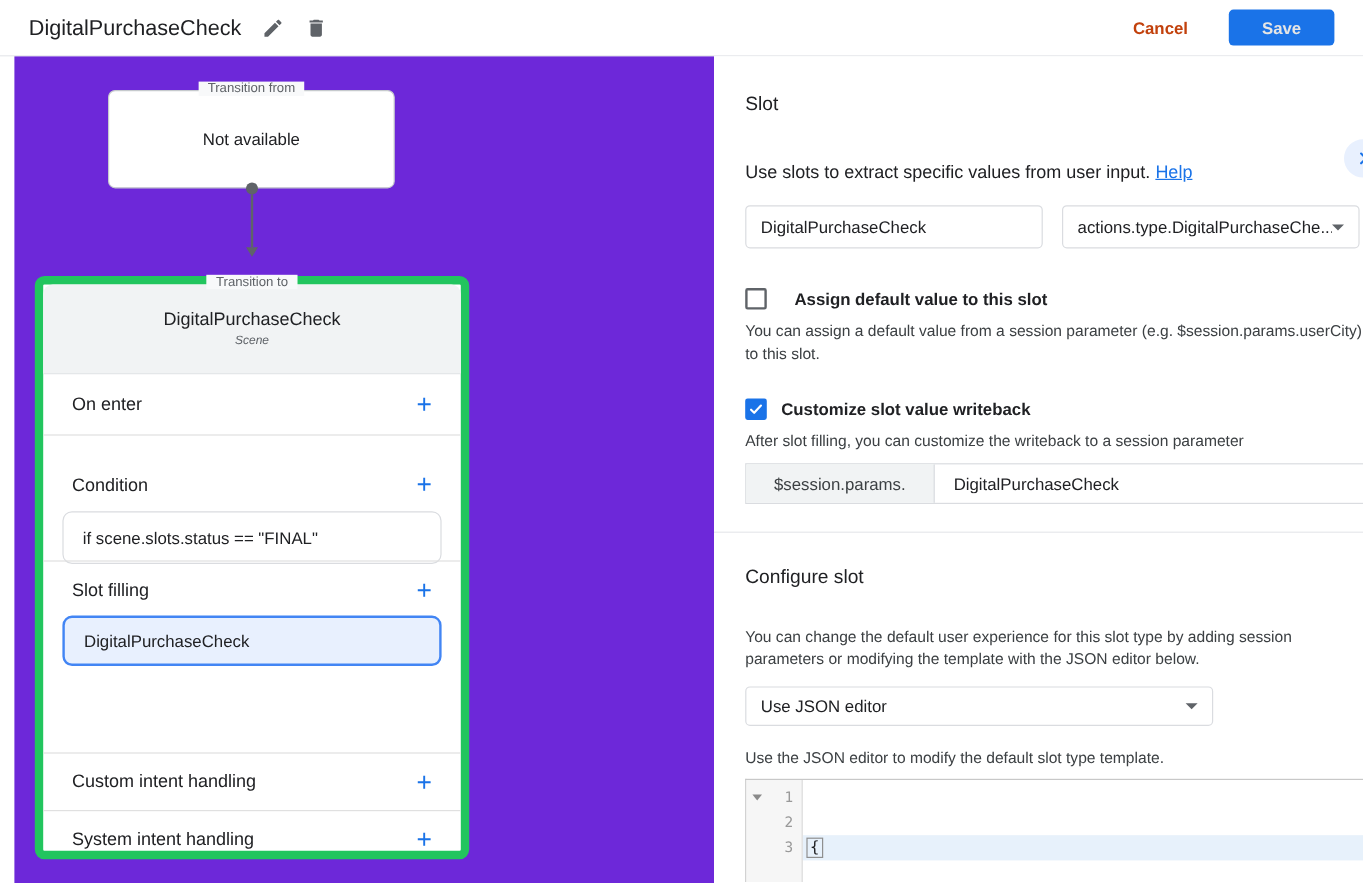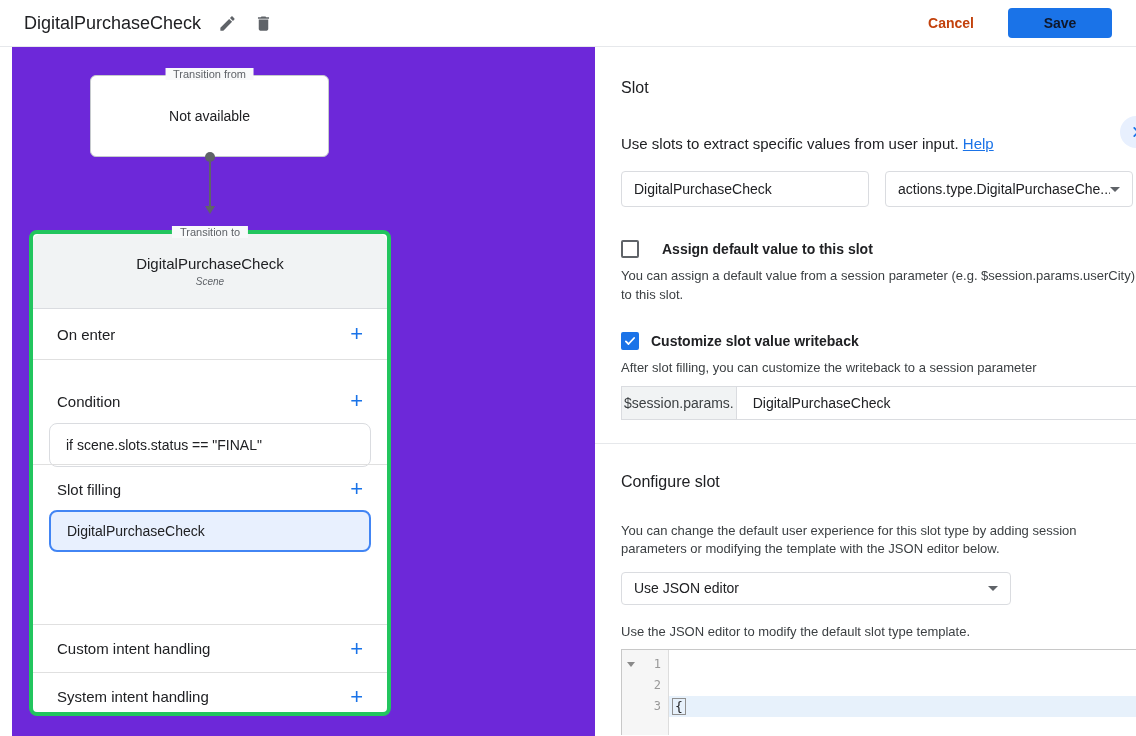--- a/index.html
+++ b/index.html
@@ -11,21 +11,21 @@
     display:flex; align-items:center; padding:0 24px; }
   .topbar-title { font-size:18px; font-weight:400; color:#202124; }
   .icon-btn { background:none; border:none; cursor:pointer; display:flex;
     align-items:center; justify-content:center; width:28px; height:28px; }
   .icon-btn svg { fill:#5f6368; }
   .edit-btn { margin-left:12px; }
   .del-btn { margin-left:8px; }
   .cancel-btn { margin-left:auto; background:none; border:none; color:#c2410c;
     font-size:14px; font-weight:600; cursor:pointer; margin-right:34px;
     font-family:inherit; }
-  .save-btn { width:104px; height:30px; background:#1a73e8; color:#0f172a;
+  .save-btn { width:88px; height:30px; background:#1a73e8; color:#e5e5e5;
     border:none; border-radius:4px; font-size:14px; font-weight:600;
     cursor:pointer; margin-right:0; font-family:inherit; }
 
   
   .main { display:flex; height:689px; }
   .left-pane { width:583px; background:#6d28d9; position:relative; flex:none;margin-left:12px; }
   .right-pane { flex:1; background:#fff; position:relative; padding:31px 0 0 26px; }
 
   
   .tf-box { position:absolute; left:78px; top:28px; width:239px; height:82px;
@@ -37,21 +37,21 @@
   .tf-value { font-size:14px; color:#202124; }
 
   .flow-arrow { position:absolute; left:192px; top:105px; width:12px;
     display:flex; flex-direction:column; align-items:center; }
   .arrow-dot { width:10px; height:10px; border-radius:50%; background:#5f6368; }
   .arrow-line { width:2px; height:44px; background:#5f6368; }
   .arrow-head { width:0; height:0; border-left:5px solid transparent;
     border-right:5px solid transparent; border-top:8px solid #5f6368; }
 
   .scene-card { position:absolute; left:17px; top:183px; width:362px; height:486px;
-    background:#fff; border:4px solid #22c55e; border-radius:8px; }
+    background:#fff; border:7px solid #22c55e; border-radius:8px; }
   .scene-header { height:75px; background:#f1f3f4; border-bottom:1px solid #dadce0;
     border-radius:8px 8px 0 0; display:flex; flex-direction:column;
     align-items:center; justify-content:center; gap:4px; }
   .scene-title { font-size:15px; color:#202124; }
   .scene-subtitle { font-size:10px; color:#5f6368;font-style:italic; }
 
   .card-row { display:flex; align-items:center; justify-content:space-between;
     padding:0 24px; cursor:default; }
   .row-label { font-size:15px; color:#202124; }
   .plus-btn { background:none; border:none; color:#1a73e8; font-size:22px;
@@ -101,21 +101,21 @@
   .cb svg { display:none; }
   .cb.checked svg { display:block; }
   .cb-label { font-size:14px; font-weight:600; color:#202124; }
   .helper { margin-top:9px; font-size:13px; color:#3c4043; line-height:18.5px;
     max-width:524px; }
 
   .prefix-input { display:flex; margin-top:8px; height:34px;
     border:1px solid #dadce0; align-items:stretch; margin-right:-2px;
     background:#fff; }
   .prefix { background:#f1f3f4; border-right:1px solid #dadce0; display:flex;
-    align-items:center; padding:0 2px; font-size:14px; color:#3c4043;
+    align-items:center; padding:0 23px; font-size:14px; color:#3c4043;
     flex:none; }
   .prefix-val { border:none; flex:1; padding:0 16px; font-size:14px;
     color:#202124; font-family:inherit; background:transparent; }
 
   .panel-divider { margin:23px 0 0 -26px; width:553px; border:none;
     border-top:1px solid #e6e8eb; }
   .configure-title { margin-top:27px; font-size:16px; font-weight:400;
     line-height:22px; }
   .configure-desc { margin-top:29px; font-size:13px; color:#3c4043;
     line-height:18.5px; max-width:522px; }

